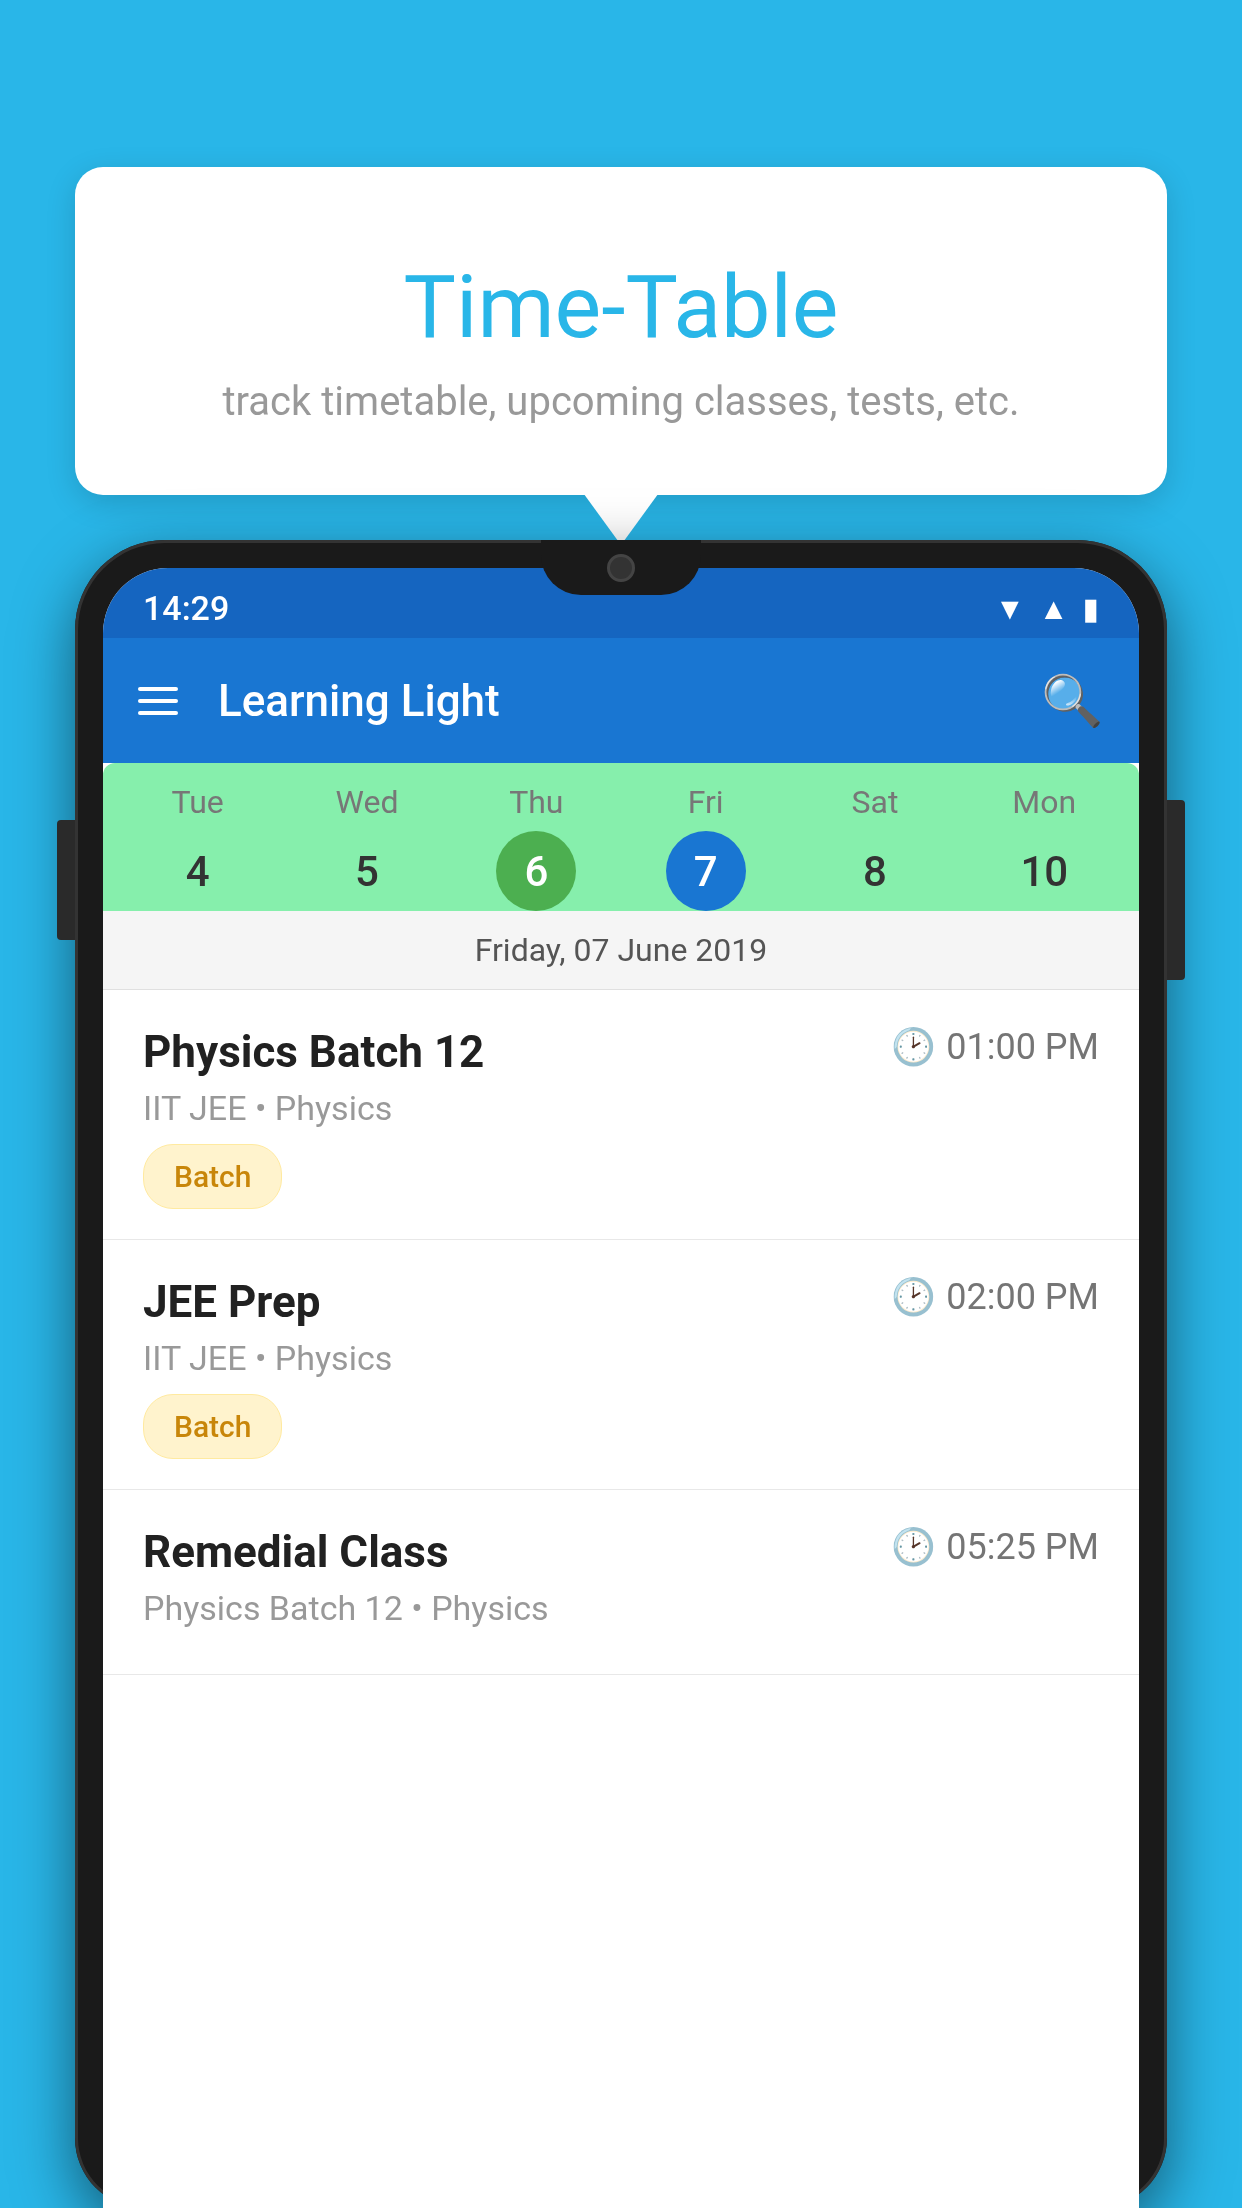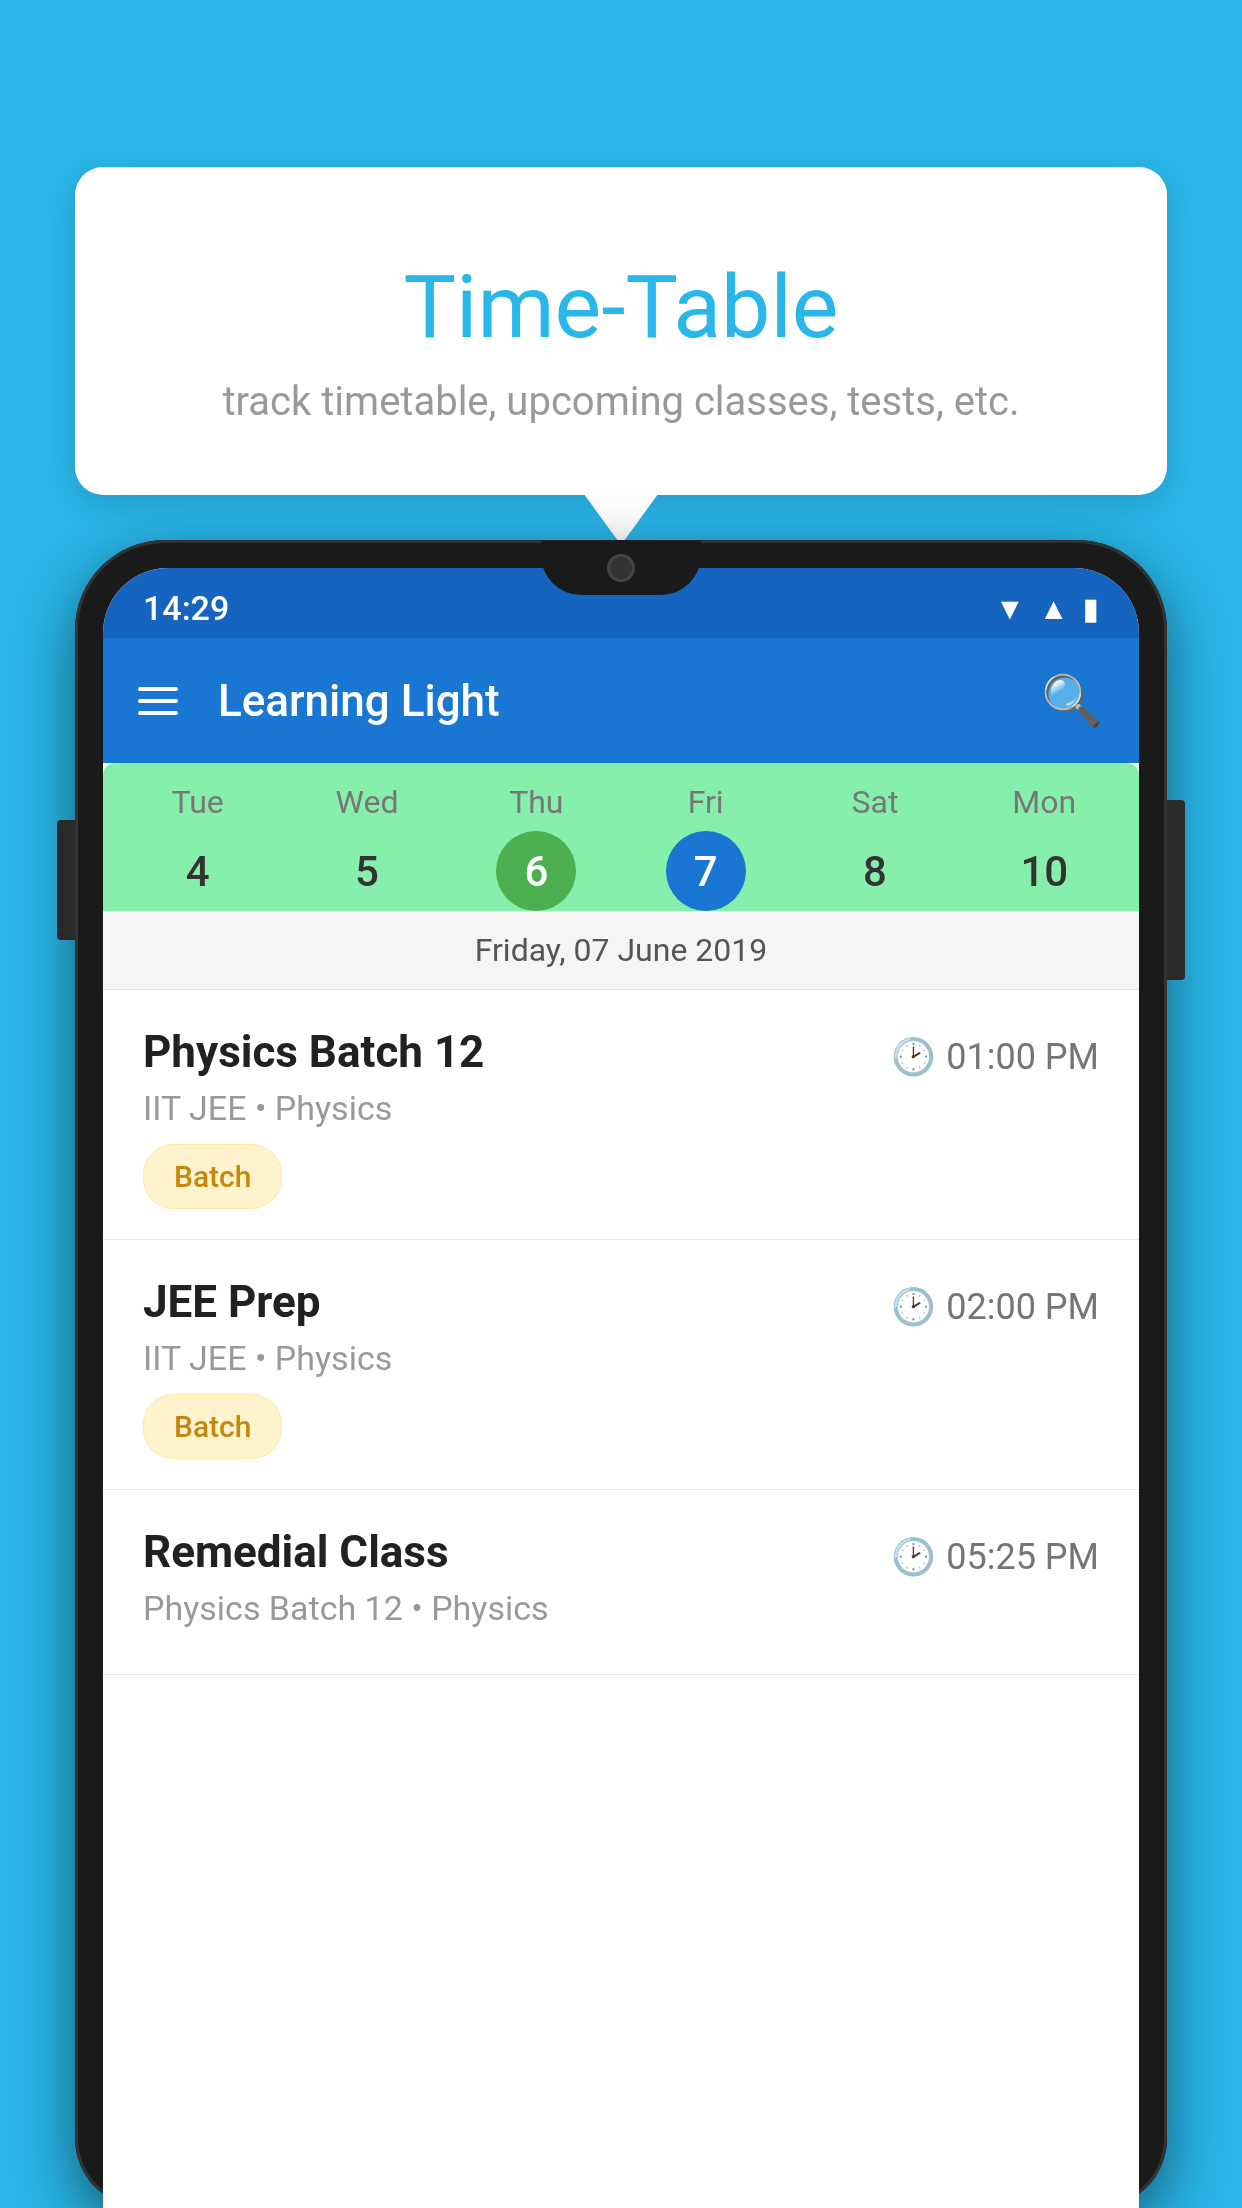--- a/index.html
+++ b/index.html
@@ -261,21 +261,21 @@
 
     .schedule-item {
       padding: 36px 40px 30px;
       border-bottom: 1px solid #e8e8e8;
       background: white;
     }
 
     .schedule-item-header {
       display: flex;
       justify-content: space-between;
-      align-items: flex-end;
+      align-items: flex-start;
       margin-bottom: 10px;
     }
 
     .schedule-item-title {
       font-size: 44px;
       font-weight: 700;
       color: #212121;
     }
 
     .schedule-item-time {

